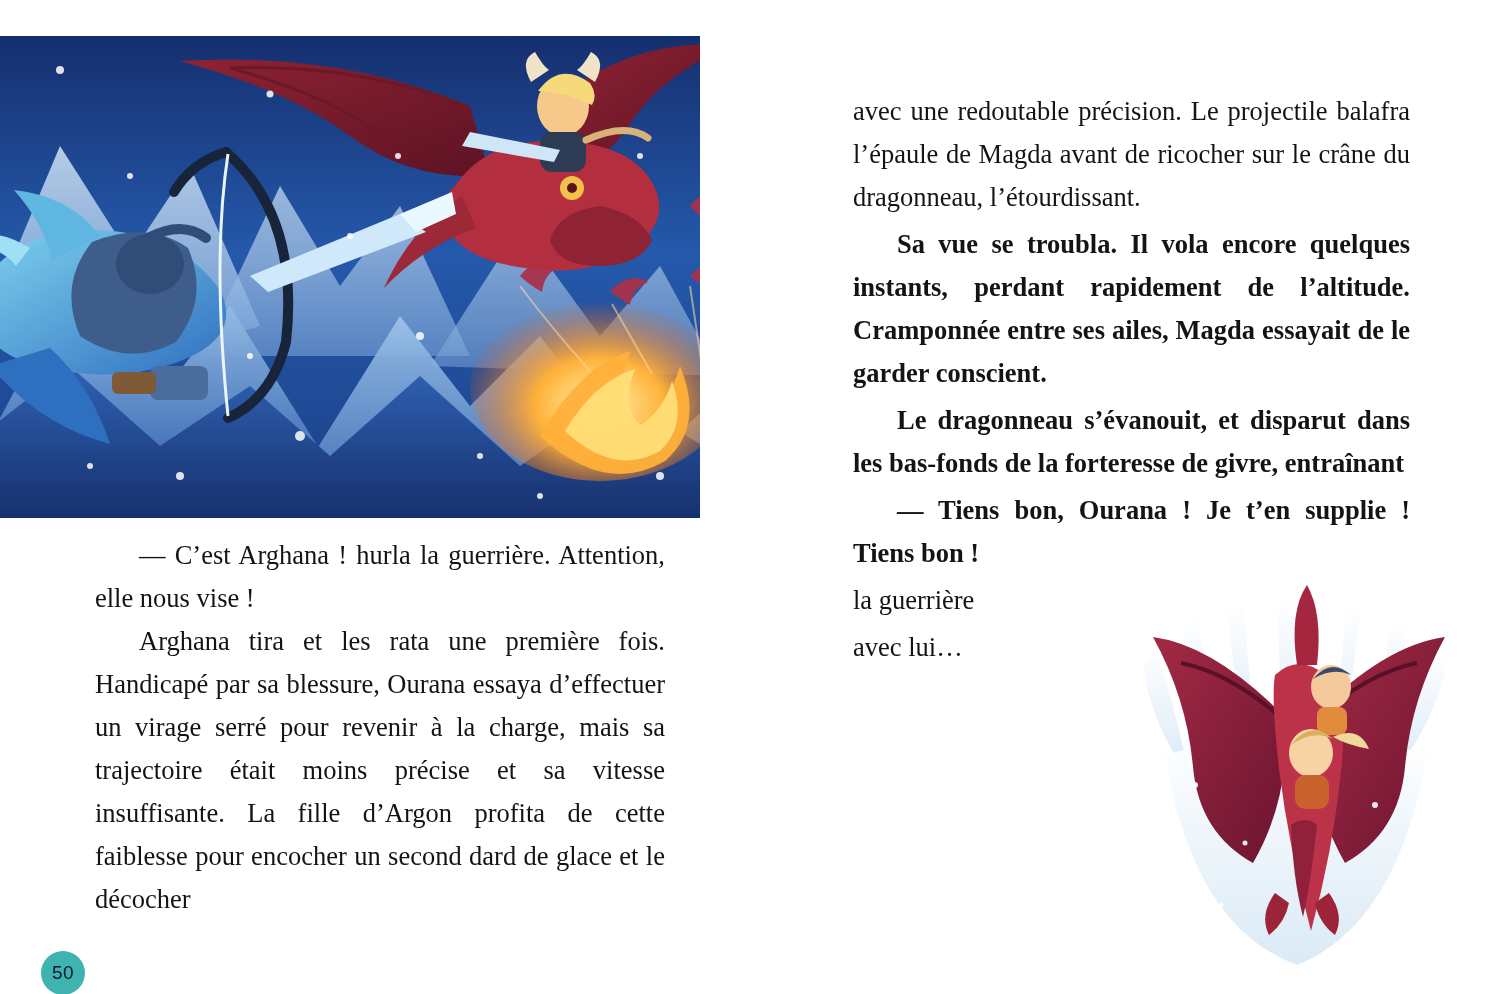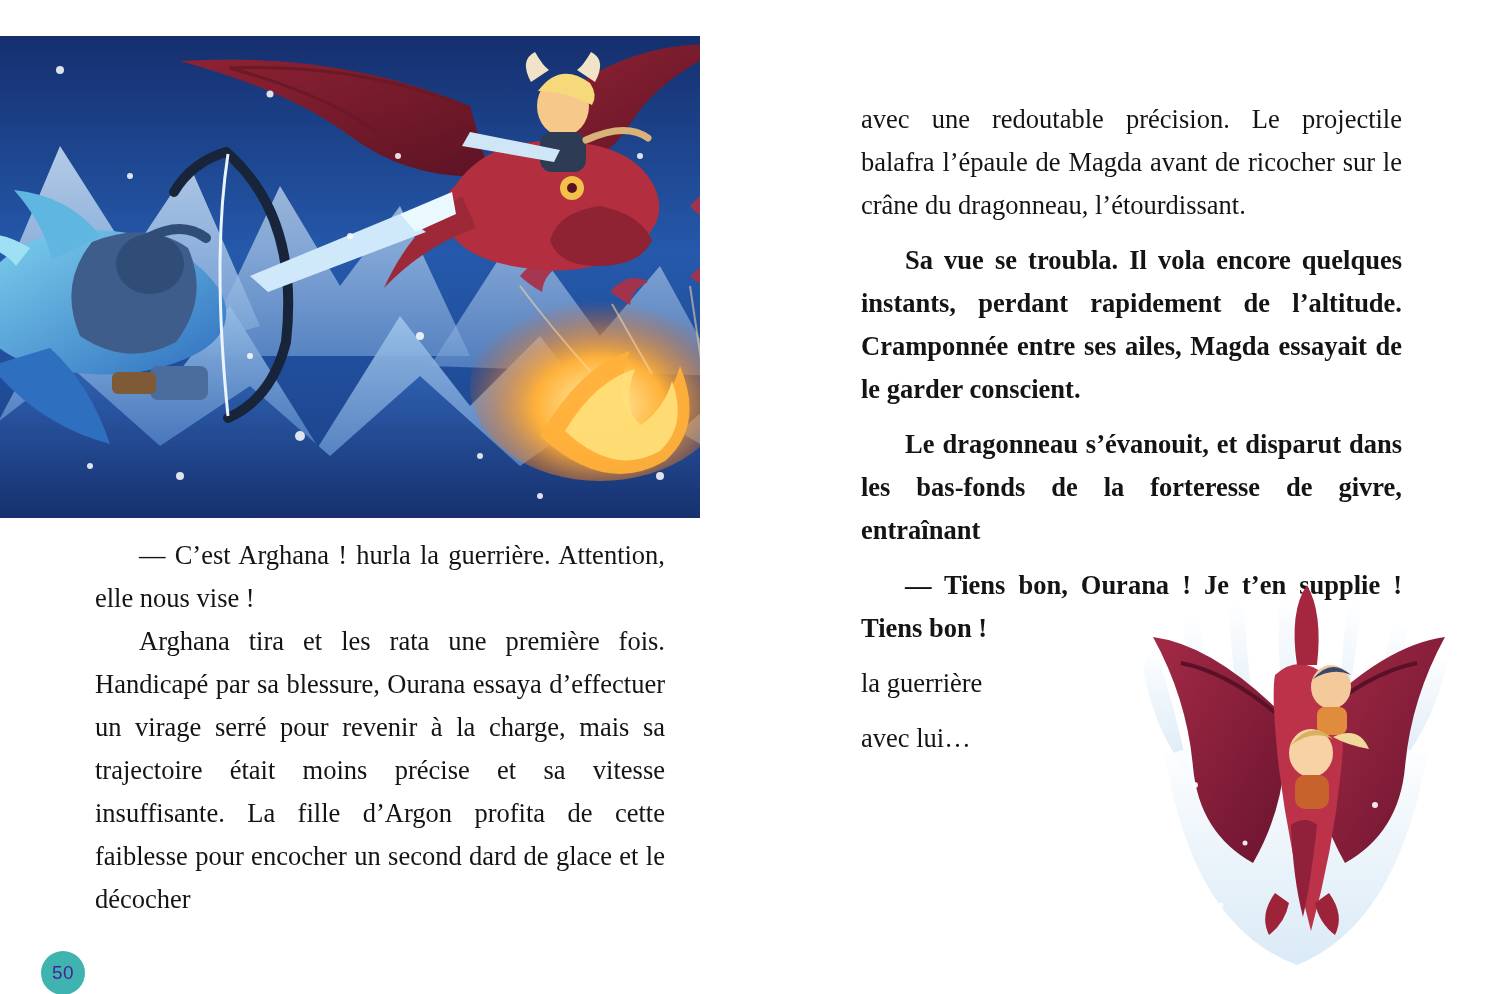--- a/index.html
+++ b/index.html
@@ -56,21 +56,21 @@
   .left-text p.indent { text-indent: 44px; }
 
   .page-num {
     position: absolute;
     left: 41px;
     top: 915px;
     width: 44px;
     height: 44px;
     border-radius: 50%;
     background: #3fb3b0;
-    color: #4c1d95;
+    color: #0f172a;
     font-family: "Liberation Sans", sans-serif;
     font-size: 19px;
     display: flex;
     align-items: center;
     justify-content: center;
     letter-spacing: 0.5px;
   }
 
   
   .col-right {
@@ -84,21 +84,21 @@
     position: absolute;
     left: 89px;
     top: 86px;
     width: 565px;
     font-size: 26.5px;
     line-height: 43px;
     text-align: justify;
     text-justify: inter-word;
     color: #141414;
   }
-  .right-text p { margin: 12px; }
+  .right-text p { margin: 4px; }
   .right-text p.indent { text-indent: 44px; font-weight: bold; }
   .right-text p.nojust { text-align: left; }
 
   
   .vignette {
     position: absolute;
     left: 365px;
     top: 575px;
     width: 340px;
     height: 400px;

